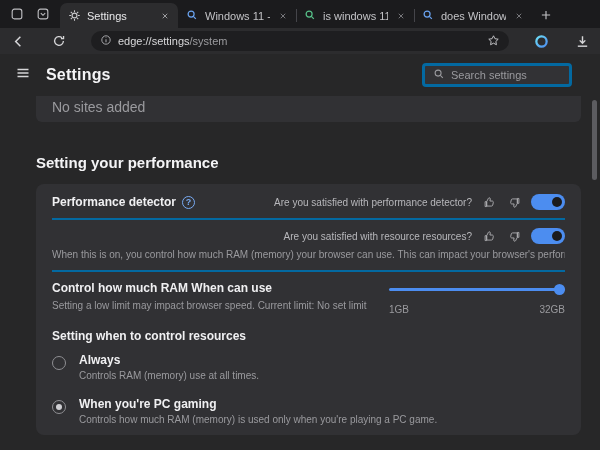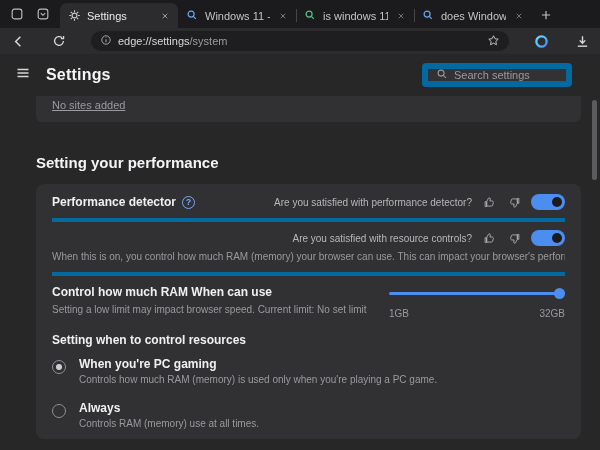--- a/index.html
+++ b/index.html
@@ -44,38 +44,38 @@
   .url-base { color: #d8d8da; }
   .url-path { color: #9b9b9e; }
   .omnibox .star { margin-left: auto; }
 
   
   .page { position: relative; height: 396px; background: #272728; }
   .page-header { height: 42px; display: flex; align-items: center; padding: 0 15px; }
   .page-title { font-size: 16px; font-weight: 700; color: #f4f4f6; margin-left: 15px; letter-spacing: 0.2px; }
   .search-box {
     margin-left: auto; margin-right: 13px; width: 150px; height: 24px;
-    background: #323235; border: 6px solid #0369a1; border-radius: 4px;
+    background: #323235; border: 3px solid #0369a1; border-radius: 4px;
     display: flex; align-items: center; gap: 6px; padding: 0 8px;
   }
   .search-box input {
     background: transparent; border: none; outline: none; width: 100%;
     font-family: inherit; font-size: 11px; color: #c6c6c9;
   }
   .search-box input::placeholder { color: #9a9a9e; }
 
   .partial-card {
     margin: 0 19px 0 36px; height: 26px; background: #313134;
-    border-radius: 0 0 6px 6px; padding: 3px 16px 0; font-size: 11px; color: #9a9a9e; text-decoration: underline;
+    border-radius: 0 0 6px 6px; padding: 3px 16px 0; font-size: 14px; color: #9a9a9e;
   }
   .section-title { margin: 32px 0 13px 36px; font-size: 15px; font-weight: 700; color: #f4f4f6; }
 
   .card { margin: 0 19px 0 36px; background: #313134; border-radius: 8px; padding: 2px 16px; }
   .row { padding: 8px 0; }
-  .row.bordered { border-bottom: 4px solid #0369a1; }
+  .row.bordered { border-bottom: 2px solid #0369a1; }
   .row-head { display: flex; align-items: center; }
   .row-title { font-size: 12px; font-weight: 700; color: #f0f0f2; display: flex; align-items: center; gap: 6px; white-space: nowrap; }
   .help-badge {
     width: 13px; height: 13px; border: 1px solid #78aaf2; border-radius: 50%;
     color: #78aaf2; font-size: 9px; line-height: 11px; text-align: center; font-weight: 700;
   }
   .row-right { margin-left: auto; display: flex; align-items: center; gap: 9px; }
   .feedback-text { font-size: 10px; color: #b7b7bb; white-space: nowrap; }
   .thumb { width: 16px; height: 16px; display: flex; align-items: center; justify-content: center; border-radius: 3px; }
   .toggle { width: 34px; height: 16px; border-radius: 9px; background: #5a5a5e; position: relative; flex: none; }
@@ -285,21 +285,21 @@
           <span class="toggle on">
               <span class="knob"></span>
             </span>
         </span>
       </div>
     </div>
 
     <div class="row bordered">
       <div class="row-head">
         <span class="row-right">
-          <span class="feedback-text">Are you satisfied with resource controls?</span>
+          <span class="feedback-text">Are you satisfied with resource resources?</span>
           <span class="thumb">
             <svg width="13" height="13" viewBox="0 0 16 16">
                 <path d="M2.6 7h1.9v6H2.6zM4.5 12.4h5.9c.8 0 1.4-.5 1.6-1.3l.7-3.2c.2-.9-.5-1.7-1.4-1.7H8.5l.5-2.5c.1-.8-.5-1.5-1.3-1.5-.4 0-.8.2-1 .6L4.5 7z" fill="none" stroke="#b0b0b4" stroke-width="1.1"></path>
               </svg>
           </span>
           <span class="thumb">
             <svg width="13" height="13" viewBox="0 0 16 16">
                 <g transform="rotate(180 8 8)">
                   <path d="M2.6 7h1.9v6H2.6zM4.5 12.4h5.9c.8 0 1.4-.5 1.6-1.3l.7-3.2c.2-.9-.5-1.7-1.4-1.7H8.5l.5-2.5c.1-.8-.5-1.5-1.3-1.5-.4 0-.8.2-1 .6L4.5 7z" fill="none" stroke="#b0b0b4" stroke-width="1.1"></path>
                 </g>
@@ -326,31 +326,31 @@
         <div class="sl-labels">
           <span>1GB</span>
           <span>32GB</span>
         </div>
       </div>
     </div>
 
     <div class="sub-head">Setting when to control resources</div>
 
     <div class="option">
+      <span class="radio"></span>
+      <div>
+        <div class="opt-title">Always</div>
+        <div class="opt-desc">Controls RAM (memory) use at all times.</div>
+      </div>
+    </div>
+
+    <div class="option">
       <span class="radio selected"></span>
       <div>
         <div class="opt-title">When you're PC gaming</div>
         <div class="opt-desc">Controls how much RAM (memory) is used only when you're playing a PC game.</div>
       </div>
     </div>
 
-    <div class="option">
-      <span class="radio"></span>
-      <div>
-        <div class="opt-title">Always</div>
-        <div class="opt-desc">Controls RAM (memory) use at all times.</div>
-      </div>
-    </div>
-
   </div>
 
   <div class="scroll-thumb"></div>
 </div>
 
 </body></html>

